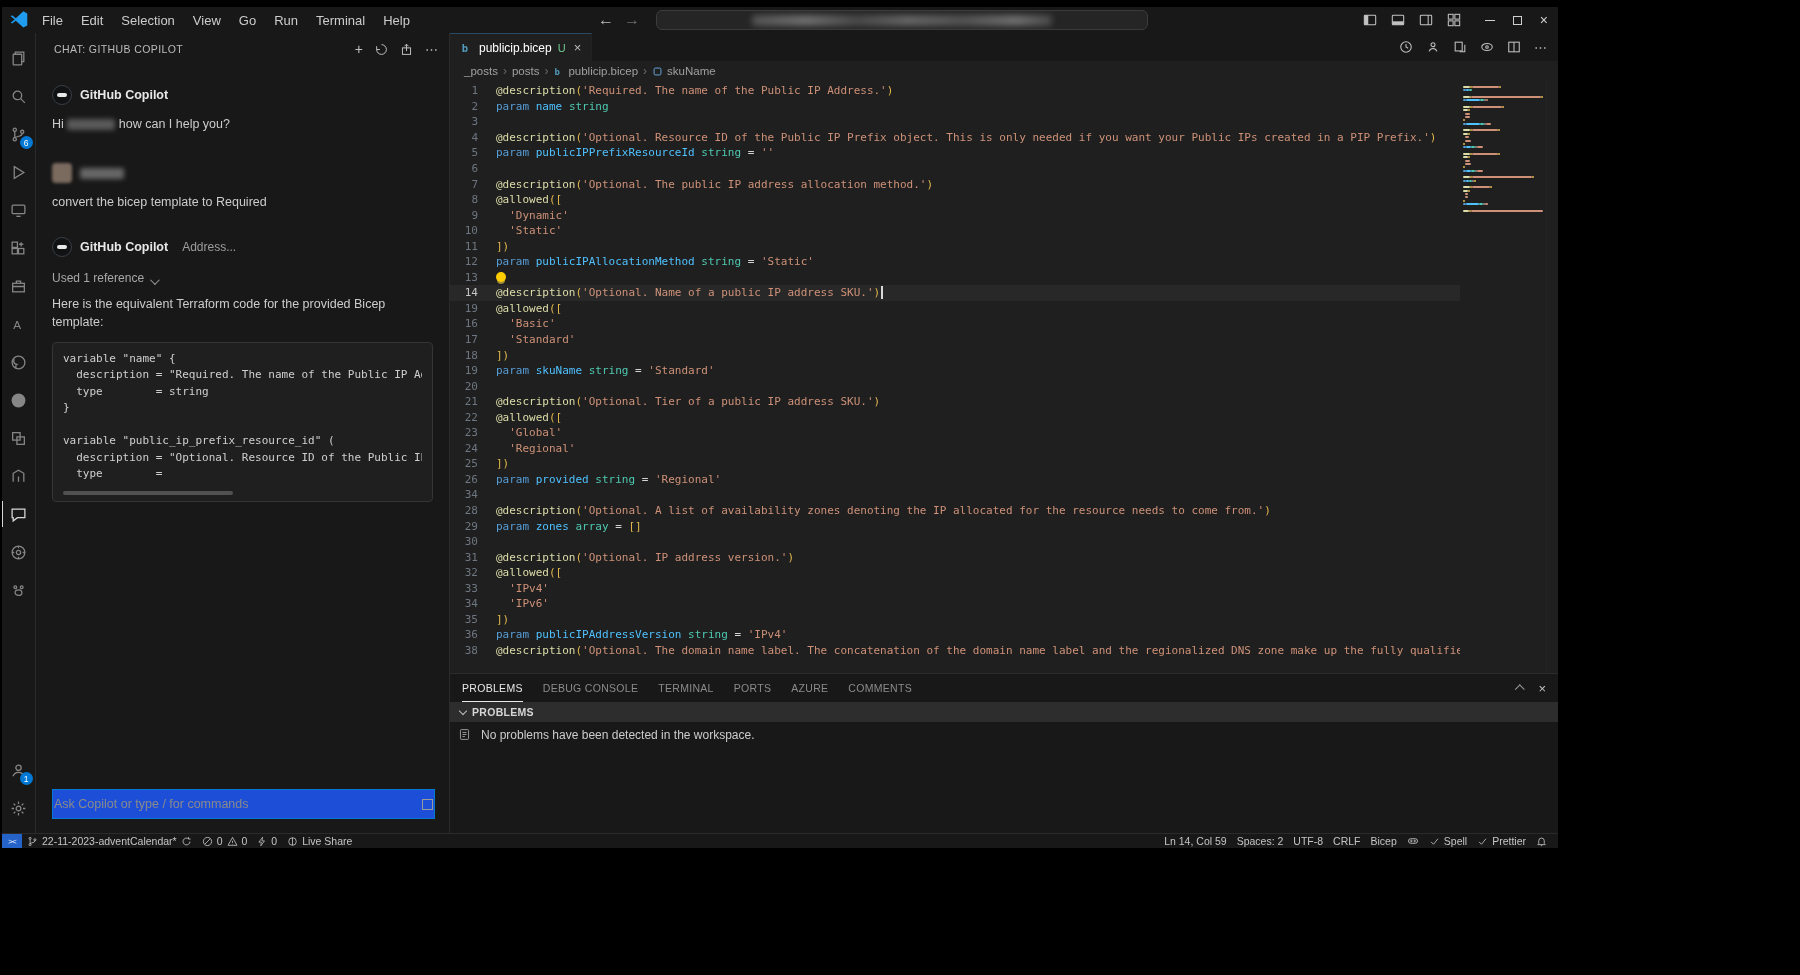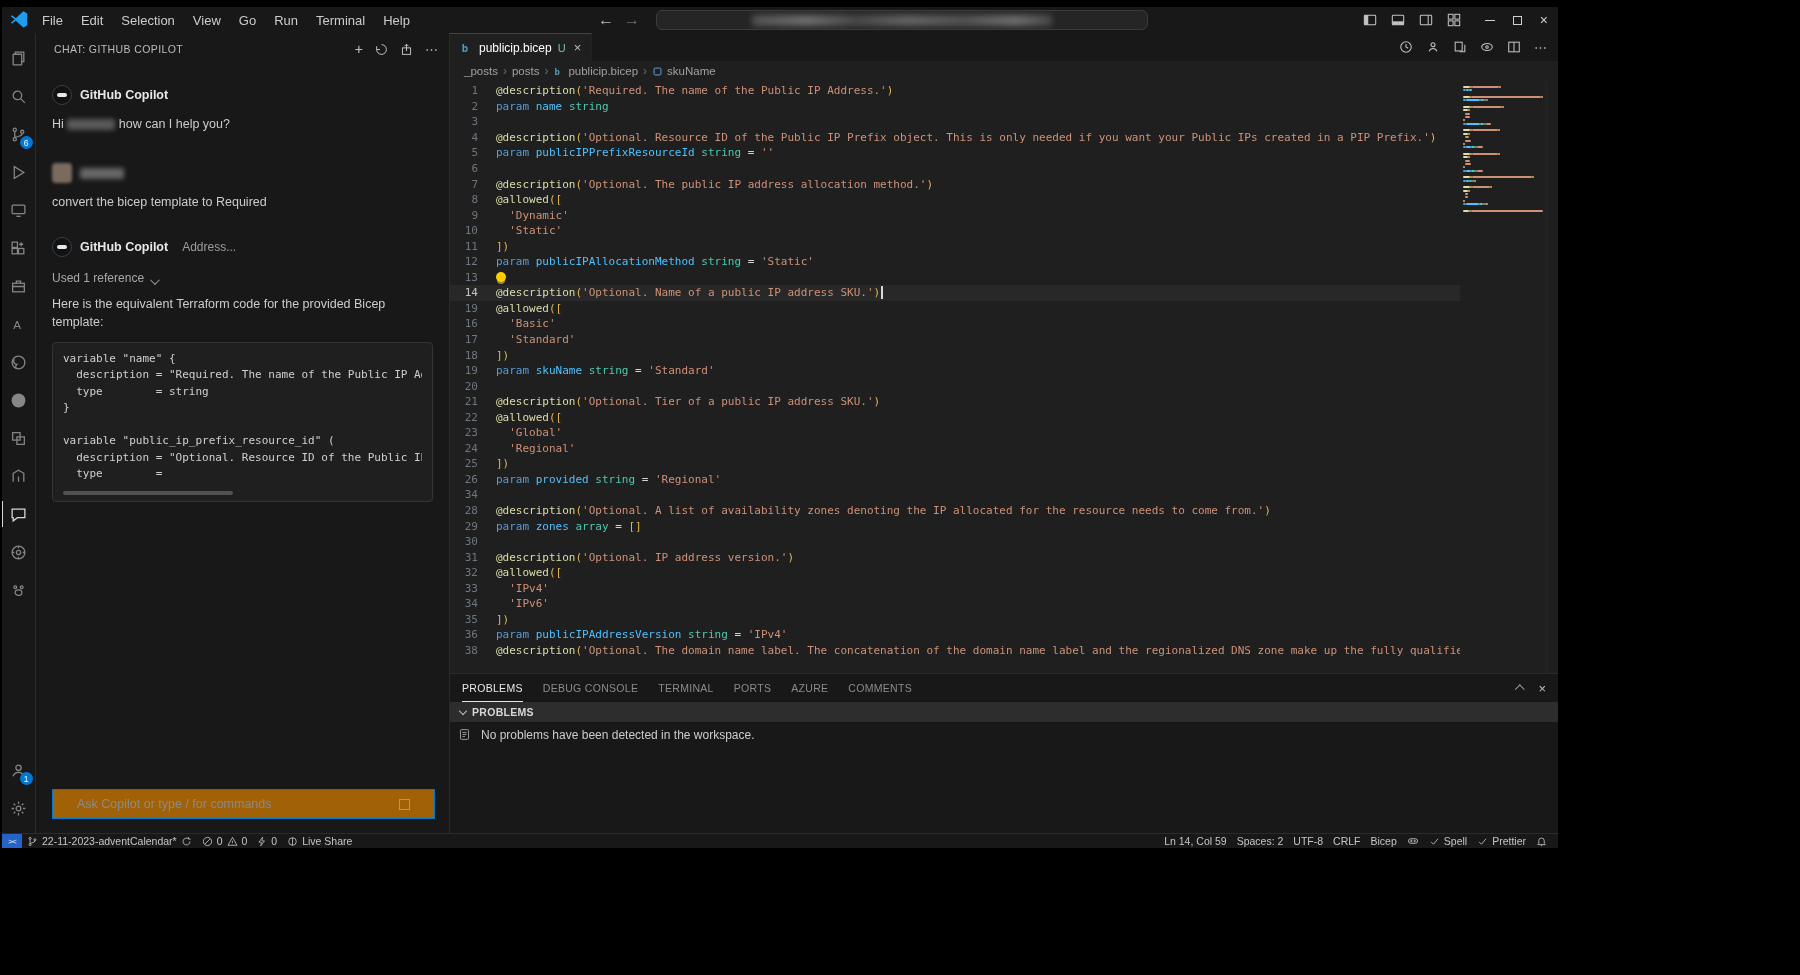--- a/index.html
+++ b/index.html
@@ -55,21 +55,21 @@
   .blur-inline { display:inline-block; width:48px; height:11px; background:#a8a8a8; opacity:.45; filter:blur(2.5px); border-radius:2px; vertical-align:middle; }
   .blur-name { display:inline-block; width:44px; height:11px; background:#b5b5b5; opacity:.5; filter:blur(2.5px); border-radius:2px; }
   .msg-body { font-size:12.5px; color:#cccccc; margin:10px 0 4px 0; line-height:1.45; }
   .used-ref { display:flex; align-items:flex-end; gap:6px; font-size:12px; color:#a8a8a8; margin:14px 0 6px 0; }
   .chev { width:7px; height:7px; border-right:1px solid #9a9a9a; border-bottom:1px solid #9a9a9a; transform:rotate(45deg) translateY(-2px); display:inline-block; }
   .chat-codeblock { margin-top:10px; border:1px solid #333537; border-radius:4px; background:var(--editor-bg,#1f1f1f);
     padding:8px 10px 6px 10px; overflow:hidden; }
   .cc-line { font-family:"DejaVu Sans Mono", monospace; font-size:11px; line-height:16.5px; white-space:pre; color:#cfcfcf; overflow:hidden; }
   .cc-scrollbar { height:4px; width:170px; background:#5a5a5a; border-radius:2px; margin-top:8px; opacity:.85; }
   .chat-input-row { flex:none; margin:10px 14px 14px 16px; height:30px; border:1px solid var(--accent,#0078d4);
-    background:#a16207; display:flex; align-items:center; padding:0 24px; }
+    background:#1d4ed8; display:flex; align-items:center; padding:0 1px; }
   .chat-input { flex:1; background:transparent; border:none; outline:none; color:#cccccc; font-size:12.5px; font-family:"Liberation Sans",sans-serif; }
   .chat-input::placeholder { color:#8a8a8a; }
   .send-square { width:11px; height:11px; border:1px solid #9a9a9a; flex:none; }
 
   
   .editorgroup { flex:1; min-width:0; display:flex; flex-direction:column; background:var(--editor-bg,#1f1f1f); }
   .tabbar { height:28px; flex:none; background:var(--shell-bg); display:flex; align-items:stretch; }
   .tab { display:flex; align-items:center; gap:6px; padding:0 10px; background:var(--editor-bg); border-top:1px solid #2a4a63; border-right:1px solid #222; }
   .tab-name { font-size:12px; color:#ffffff; }
   .tab-git { font-size:11px; color:var(--untracked,#73c991); }

